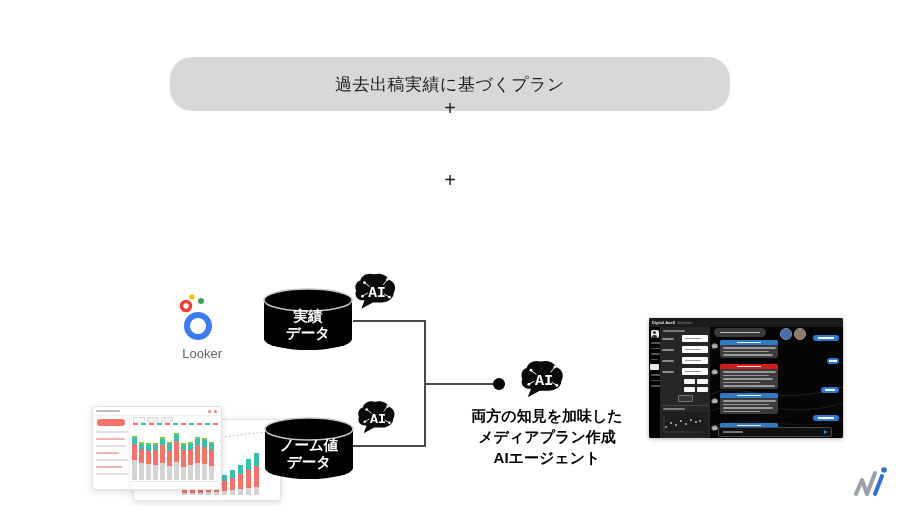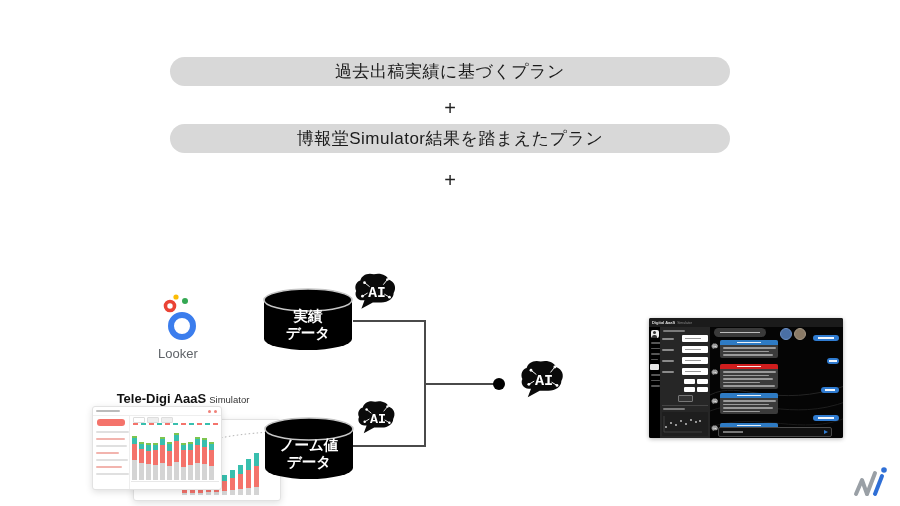--- a/index.html
+++ b/index.html
@@ -2,27 +2,27 @@
 <html><head>
 <meta charset="utf-8">
 <style>
   html,body{margin:0;padding:0;background:#fff;}
   body{font-family:"Liberation Sans","DejaVu Sans",sans-serif;}
   .stage{position:relative;width:900px;height:506px;background:#fff;overflow:hidden;}
 
   
   .title{position:absolute;top:12px;left:0;width:100%;text-align:center;
          font-size:21px;font-weight:bold;color:#111;letter-spacing:1px;}
-  .pill{position:absolute;left:170px;width:560px;height:29px;background:#d8d8d8;
+  .pill{position:absolute;left:170px;width:560px;height:54px;background:#d8d8d8;
         border-radius:22px;display:flex;align-items:center;justify-content:center;
         font-size:17px;font-weight:500;color:#1a1a1a;letter-spacing:.5px;}
   .plus{position:absolute;left:0;width:900px;text-align:center;font-size:20px;color:#222;}
 
   
-  .looker-wrap{position:absolute;left:158px;top:290px;width:72px;text-align:left;}
+  .looker-wrap{position:absolute;left:150px;top:290px;width:72px;text-align:right;}
   .looker-label{font-size:13px;color:#5f6368;margin-top:2px;}
 
   .cyl{position:absolute;width:90px;height:66px;}
   .cyl-label{position:absolute;top:21px;left:0;width:100%;text-align:center;color:#fff;
              font-weight:bold;font-size:14.5px;line-height:1.2;}
 
   .brain{position:absolute;color:#0a0a0a;}
 
   .conn{position:absolute;background:#4a4a4a;}
   .conn-dot{position:absolute;left:493px;top:378px;width:12px;height:12px;border-radius:50%;background:#000;}
@@ -129,21 +129,20 @@
         <line x1="12" y1="11" x2="17" y2="15"></line>
           <line x1="34" y1="8" x2="30" y2="13"></line>
         <line x1="10" y1="24" x2="15" y2="21"></line>
           <line x1="36" y1="25" x2="31" y2="22"></line>
       </g>
     </symbol>
   </svg>
 
   <div class="pill" style="top:57px">過去出稿実績に基づくプラン</div>
   <div class="plus" style="top:97px">+</div>
-  <div class="pill" style="top:124px">博報堂Simulator結果を踏まえたプラン</div>
   <div class="plus" style="top:169px">+</div>
 
   <div class="looker-wrap">
     <svg width="48" height="50" viewBox="0 0 48 50">
       <circle cx="24" cy="36" r="11" fill="none" stroke="#3b7ded" stroke-width="6"></circle>
       <circle cx="12" cy="16" r="4.5" fill="none" stroke="#ea4335" stroke-width="3.6"></circle>
       <circle cx="18" cy="7" r="2.6" fill="#fbbc05"></circle>
       <circle cx="27" cy="11" r="3" fill="#34a853"></circle>
     </svg>
     <div class="looker-label">Looker</div>
@@ -179,24 +178,26 @@
 
   <div class="conn" style="left:353px;top:320px;width:72px;height:2px"></div>
   <div class="conn" style="left:352px;top:445px;width:73px;height:2px"></div>
   <div class="conn" style="left:424px;top:320px;width:2px;height:127px"></div>
   <div class="conn" style="left:426px;top:383px;width:70px;height:2px"></div>
   <div class="conn-dot"></div>
 
   <svg class="brain" style="left:518px;top:358px" width="52" height="44">
       <use href="#brainIcon"></use>
     </svg>
-
-  <div class="teledigi">
-    <b>Tele-Digi AaaS</b><span>Simulator</span>
-  </div>
+  <div class="agent-caption">
+    <div>両方の知見を加味した</div>
+    <div>メディアプラン作成</div>
+    <div>AIエージェント</div>
+  </div>
+
 
   <div class="card card-back">
     <svg class="bc-curve" width="96" height="28" viewBox="0 0 96 28">
       <path d="M2 25 C 24 12 48 7 92 4" fill="none" stroke="#b5b5b5" stroke-width="1" stroke-dasharray="1.5 2.5"></path>
     </svg>
     <div class="bc-bars" style="gap: 3px;">
         <div class="bar-col" style="width: 5px;">
           <div style="height: 2px; background: rgb(212, 212, 212);"></div>
           <div style="height: 3px; background: rgb(244, 115, 107);"></div>
           <div style="height: 1px; background: rgb(56, 191, 174);"></div>

